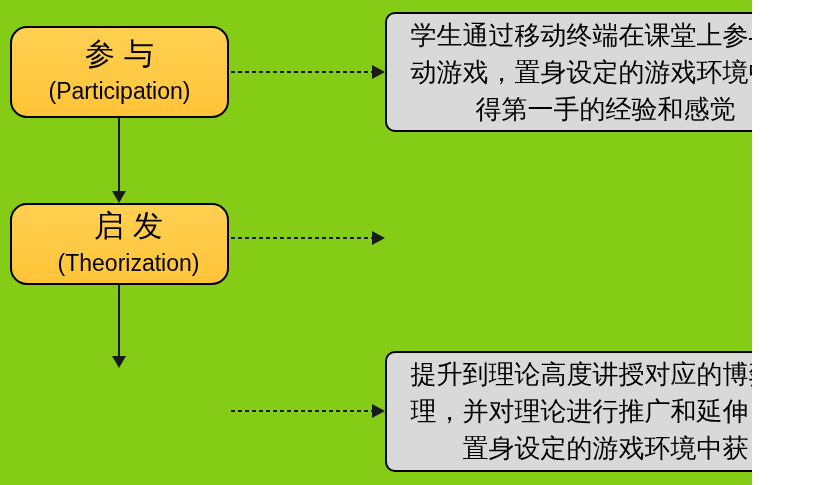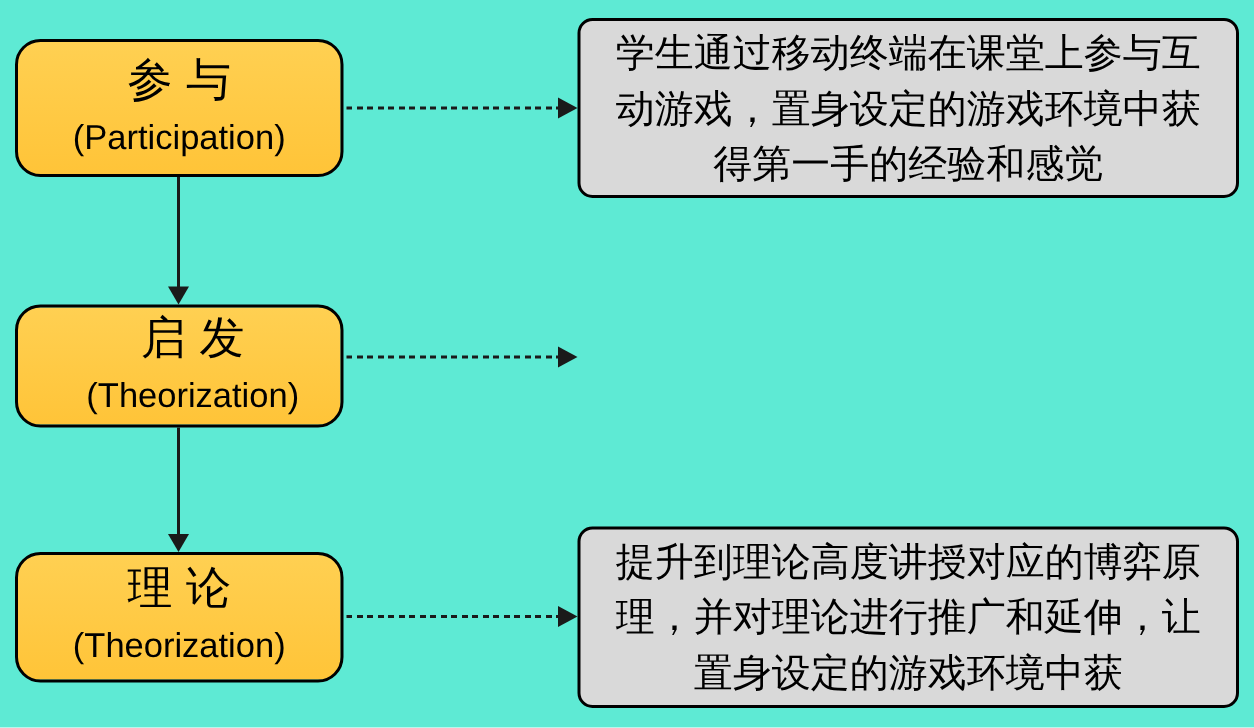--- a/index.html
+++ b/index.html
@@ -3,23 +3,23 @@
 <meta charset="utf-8">
 <style>
   html, body {
     margin: 0;
     padding: 0;
     background: #ffffff;
     font-family: "Liberation Sans", "DejaVu Sans", sans-serif;
   }
   .canvas {
     position: relative;
-    width: 836px;
+    width: 752px;
     height: 485px;
-    background: #5eead4;
+    background: #84cc16;
     overflow: hidden;
   }
 
   
   .stage-box {
     position: absolute;
     left: 10px;
     width: 219px;
     box-sizing: border-box;
     background: linear-gradient(180deg, var(--stage_fill_top), var(--stage_fill_bottom));
@@ -165,24 +165,20 @@
   <div class="h-arrow" id="h-arrow-1">
     <div class="dash-line"></div>
     <div class="head-right"></div>
   </div>
 
   <div class="v-arrow" id="v-arrow-1">
     <div class="v-line"></div>
     <div class="head-down"></div>
   </div>
 
-  <div class="stage-box" id="stage-2">
-    <div class="stage-zh">理论</div>
-    <div class="stage-en">(Theorization)</div>
-  </div>
   <div class="desc-box" id="desc-2">
     <div class="desc-text">提升到理论高度讲授对应的博弈原
 理，并对理论进行推广和延伸，让
 置身设定的游戏环境中获</div>
   </div>
   <div class="h-arrow" id="h-arrow-2">
     <div class="dash-line"></div>
     <div class="head-right"></div>
   </div>
 

